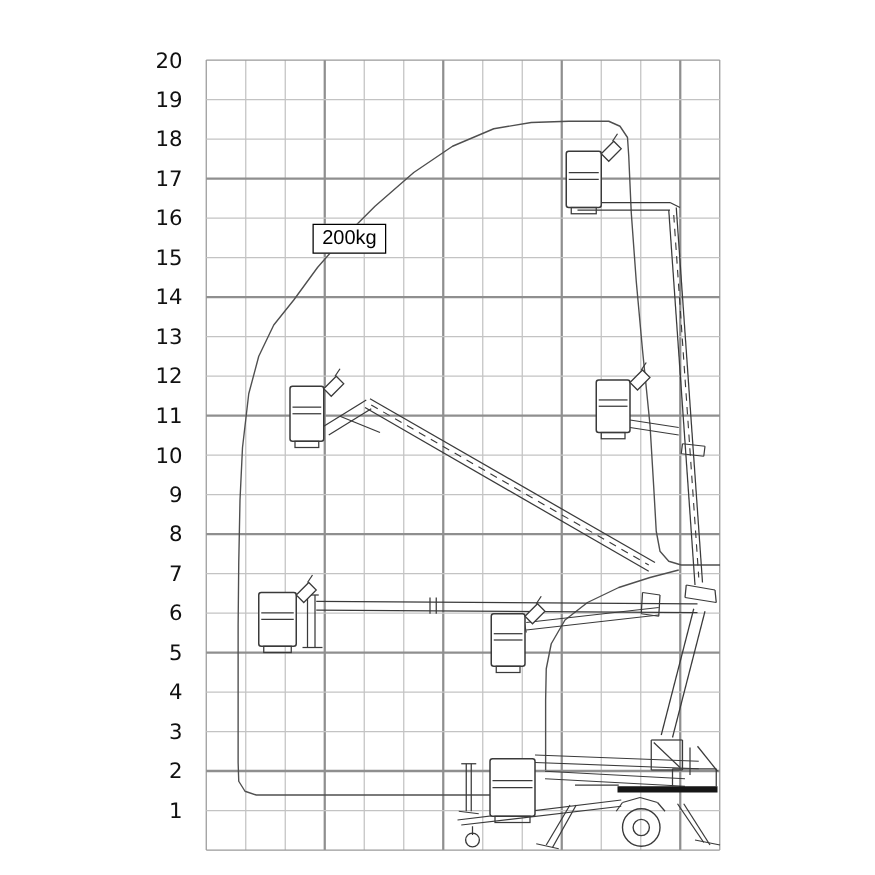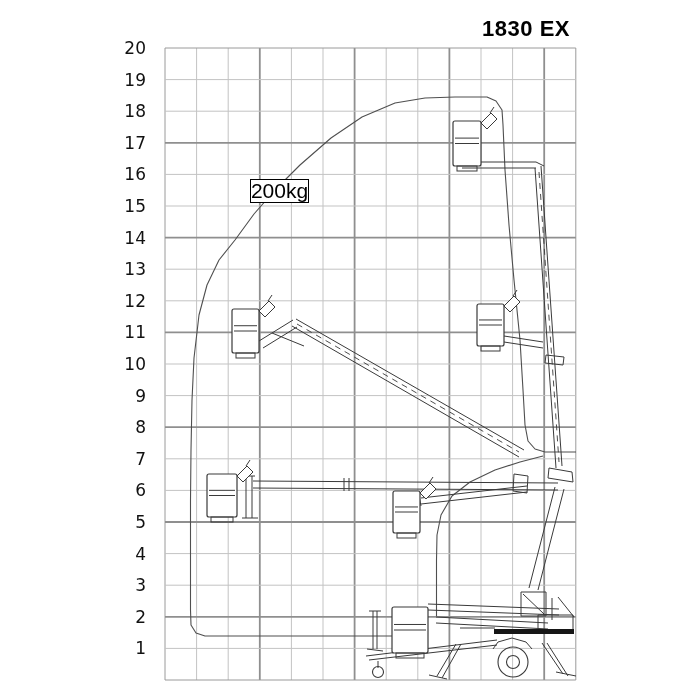--- a/index.html
+++ b/index.html
@@ -2,21 +2,21 @@
 <html><head>
 <meta charset="utf-8">
 <style>
   html,body{margin:0;padding:0;}
   body{width:700px;height:700px;background:#ffffff;position:relative;overflow:hidden;
        font-family:"Liberation Sans",sans-serif;}
   .stage{position:absolute;inset:0;width:700px;height:532px;}
   .title{position:absolute;top:16px;right:130px;font-size:22px;font-weight:bold;
          color:#000;letter-spacing:0.5px;white-space:nowrap;}
   .cap-label{position:absolute;left:250px;top:179px;width:57px;height:22px;
-             background:#fff;border:1.2px solid #000;color:#000;font-size:21px;
+             background:#fff;border:1.2px solid #000;color:#000;font-size:16px;
              display:flex;align-items:center;justify-content:center;z-index:5;}
   svg{position:absolute;left:0;top:0;}
   .ylab{font-family:"DejaVu Sans",sans-serif;font-size:17px;fill:#111;}
 </style>
 </head>
 <body>
 
 <div class="stage">
   <svg id="chart-svg" width="700" height="700" viewBox="0 0 700 700">
       <g>
@@ -191,15 +191,14 @@
         <line x1="395" y1="512" x2="418" y2="512" stroke="#3a3a3a" stroke-width="1"></line>
         <rect x="397" y="533" width="19" height="5" fill="none" stroke="#3a3a3a" stroke-width="1"></rect>
         <polygon points="420,493 430,483 436,489 426,499" fill="#fff" stroke="#3a3a3a" stroke-width="1"></polygon>
         <line x1="429" y1="483" x2="433" y2="477" stroke="#3a3a3a" stroke-width="1"></line>
         <rect x="392" y="607" width="36" height="46" rx="2" fill="#fff" stroke="#3a3a3a" stroke-width="1.2"></rect>
         <line x1="394" y1="624.48" x2="426" y2="624.48" stroke="#3a3a3a" stroke-width="1"></line>
         <line x1="394" y1="630" x2="426" y2="630" stroke="#3a3a3a" stroke-width="1"></line>
         <rect x="396" y="653" width="28" height="5" fill="none" stroke="#3a3a3a" stroke-width="1"></rect>
       </g>
     </svg>
-  <div class="title">1830 EX</div>
   <div class="cap-label">200kg</div>
 </div>
 
 </body></html>

